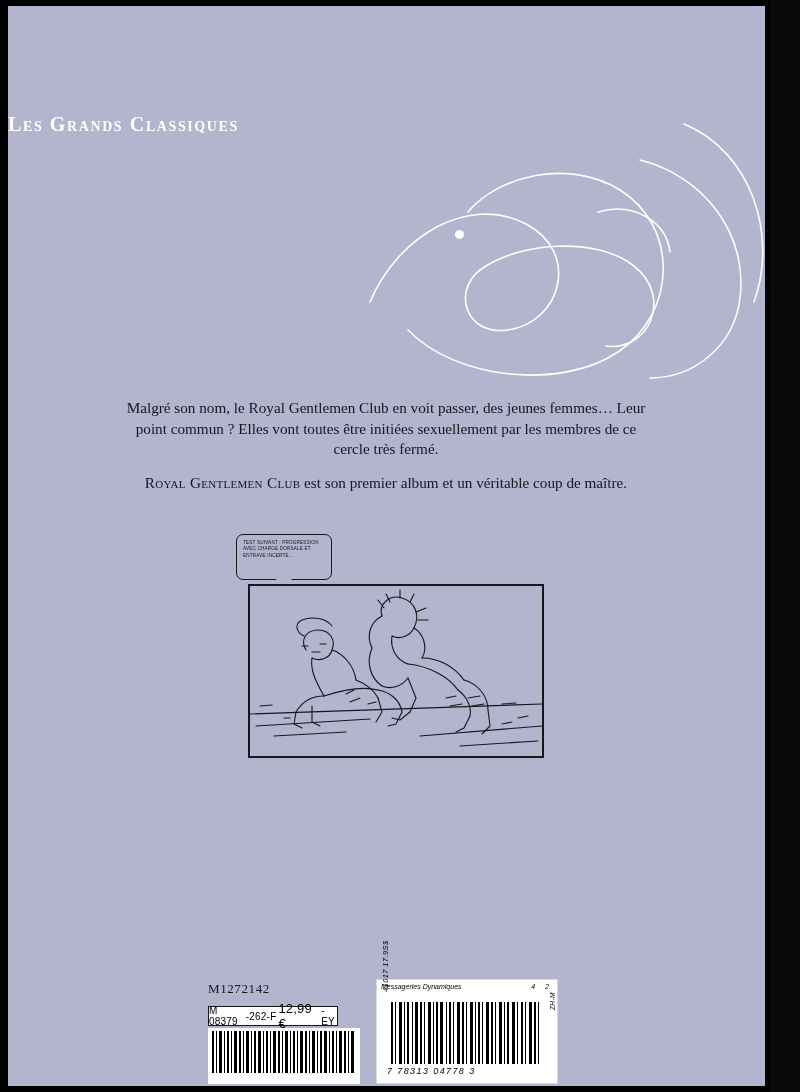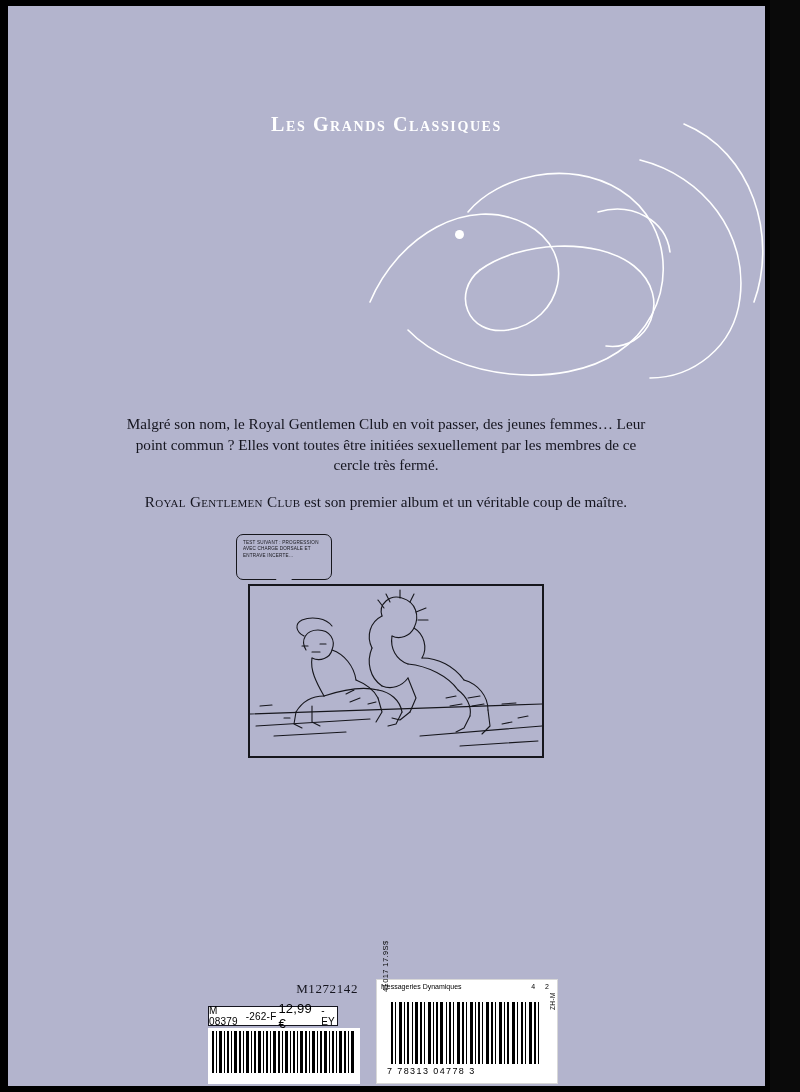--- a/index.html
+++ b/index.html
@@ -41,21 +41,20 @@
     background: #b3b4cd;
     overflow: hidden;
   }
 
   
   .header {
     position: absolute;
     left: 0;
     top: 104px;
     width: 757px;
-    text-align: center;
     color: #ffffff;
     font-family: "Liberation Serif", serif;
   }
   .header .line1,
   .header .line2 {
     display: block;
     font-size: 20px;
     letter-spacing: 1.6px;
     line-height: 28px;
     font-variant: small-caps;
@@ -86,21 +85,21 @@
     position: absolute;
     left: 108px;
     top: 392px;
     width: 540px;
     text-align: center;
     color: #15151f;
     font-family: "Liberation Serif", serif;
     font-size: 15.2px;
     line-height: 20.5px;
   }
-  .blurb p { margin: 16px 0 13px 0; }
+  .blurb p { margin: 0 0 13px 0; }
   .blurb p:last-child { margin-bottom: 0; }
   .sc { font-variant: small-caps; letter-spacing: 0.3px; }
   .it { font-style: italic; }
 
   
   .panel-wrap {
     position: absolute;
     left: 228px;
     top: 528px;
     width: 310px;
@@ -156,21 +155,21 @@
     border-top: 15px solid #16161c;
     z-index: -1;
   }
 
   
   .legal {
     position: absolute;
     left: 200px;
     top: 975px;
     width: 150px;
-    text-align: right;
+    text-align: left;
   }
   .legal .code {
     font-family: "Liberation Serif", serif;
     font-size: 13px;
     color: #15151f;
     letter-spacing: 0.6px;
   }
   .price-box {
     position: absolute;
     left: 200px;
@@ -205,20 +204,21 @@
   }
   .barcode-right {
     position: absolute;
     left: 368px;
     top: 973px;
     width: 182px;
     height: 105px;
     background: #ffffff;
     box-sizing: border-box;
     border: 1px solid #d8d8d8;
+    font-style: italic;
   }
   .br-head {
     font-family: "Liberation Sans", sans-serif;
     font-size: 7px;
     color: #000;
     padding: 3px 4px 0 4px;
     display: flex;
     justify-content: space-between;
   }
   .br-head .nums { letter-spacing: 4px; }

